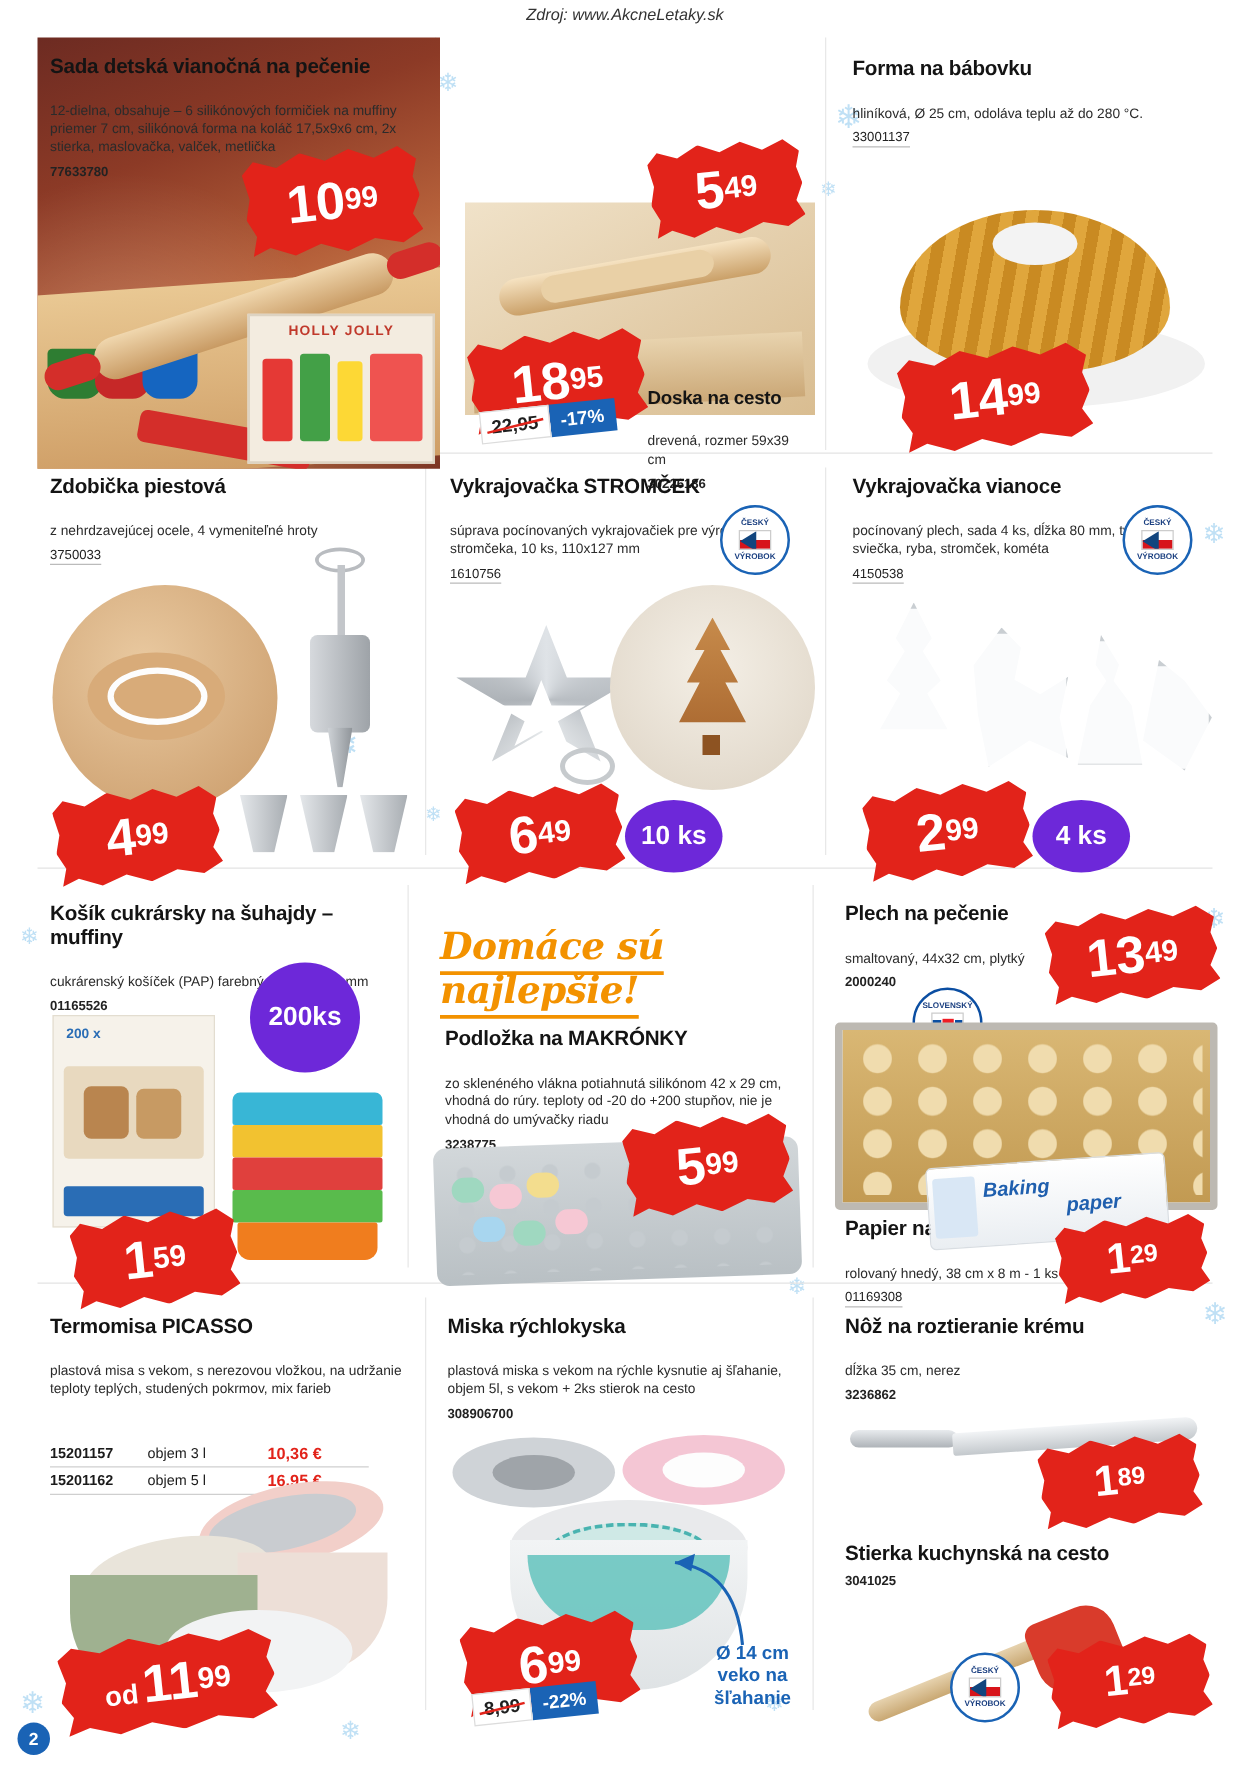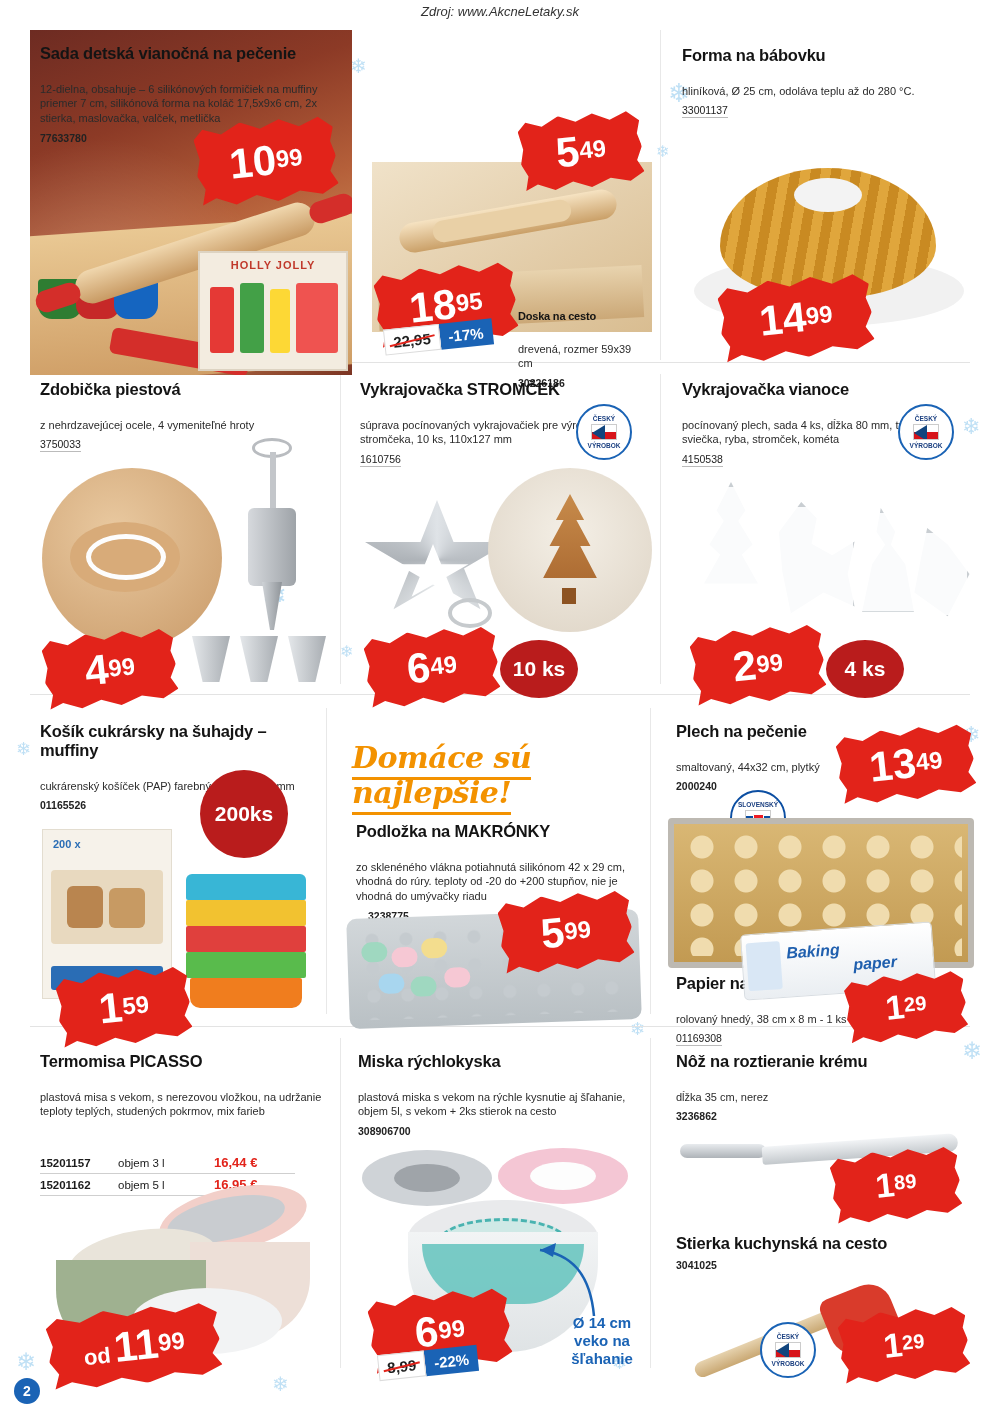--- a/index.html
+++ b/index.html
@@ -72,21 +72,21 @@
     height:2px; background:#e2231a; transform:rotate(-8deg);
   }
   .oldbar .disc {
     background:#1a63b5; color:#fff; font-weight:bold; font-size:15px;
     padding:2px 9px; display:flex; align-items:center;
   }
 
   
   .greenbadge {
     position:absolute; border-radius:50%;
-    background:#b91c1c; color:#fff; font-weight:bold;
+    background:#6d28d9; color:#fff; font-weight:bold;
     display:flex; align-items:center; justify-content:center;
     font-size:21px;
   }
 
   
   .stamp {
     position:absolute; width:56px; height:56px; border-radius:50%;
     background:#fff; border:2px solid #1a63b5;
     display:flex; flex-direction:column; align-items:center; justify-content:center;
     font-size:6.5px; font-weight:bold; color:#1a3f80; text-align:center;
@@ -243,21 +243,21 @@
   <div class="price" style="left:376px; top:244px; width:140px; height:78px;">
     <span><span class="int">18</span><span class="frac">95</span></span>
   </div>
   <div class="oldbar" style="left:384px; top:302px;">
     <div class="old">
         <span>22,95</span>
       </div>
     <div class="disc">-17%</div>
   </div>
   <div style="position:absolute; left:518px; top:288px; width:130px;">
-    <div class="title" style="font-size:11px;">Doska na cesto</div>
+    <div class="title" style="font-size:15px;">Doska na cesto</div>
     <div class="desc">drevená, rozmer 59x39 cm</div>
     <div class="code plain" style="font-weight:bold;">30226186</div>
   </div>
 
   <div style="position:absolute; left:682px; top:24px; width:270px;">
     <div class="title">Forma na bábovku</div>
     <div class="desc">hliníková, Ø 25 cm, odoláva teplu až do 280 °C.</div>
     <div class="code">33001137</div>
   </div>
   <div class="photo" style="left:676px; top:104px; width:300px; height:230px;">
@@ -345,21 +345,21 @@
     <span><span class="int">2</span><span class="frac">99</span></span>
   </div>
   <div class="greenbadge" style="left:826px; top:618px; width:78px; height:58px; border-radius:50%;">4 ks</div>
 
   <div style="position:absolute; left:40px; top:700px; width:280px;">
     <div class="title">Košík cukrársky na šuhajdy – muffiny</div>
     <div class="desc">cukrárenský košíček (PAP) farebný mix, 25 x 18 mm</div>
     <div class="code plain" style="font-weight:bold;">01165526</div>
   </div>
   <div class="greenbadge" style="left:200px; top:748px; width:88px; height:88px;">200ks</div>
-  <div class="photo" style="left:42px; top:790px; width:130px; height:170px; background:#f6f2ea; border:1px solid #e3ddd0;margin-top:17px;">
+  <div class="photo" style="left:42px; top:790px; width:130px; height:170px; background:#f6f2ea; border:1px solid #e3ddd0;">
     <div style="position:absolute;left:10px;top:8px;font-size:11px;font-weight:bold;color:#2a6db5;">200 x</div>
     <div style="position:absolute;left:8px;top:40px;width:112px;height:74px;background:#e8d9bf;border-radius:4px;"></div>
     <div style="position:absolute;left:24px;top:56px;width:36px;height:42px;background:#b9854f;border-radius:6px;"></div>
     <div style="position:absolute;left:66px;top:58px;width:36px;height:40px;background:#c79a63;border-radius:6px;"></div>
     <div style="position:absolute;left:8px;bottom:8px;width:112px;height:24px;background:#2a6db5;border-radius:3px;"></div>
   </div>
   <div class="photo" style="left:176px; top:846px; width:150px; height:146px;">
     <div style="position:absolute;left:10px;top:6px;width:120px;height:26px;background:#38b6d6;border-radius:6px 6px 2px 2px;"></div>
     <div style="position:absolute;left:10px;top:32px;width:120px;height:26px;background:#f2c230;border-radius:2px;"></div>
     <div style="position:absolute;left:10px;top:58px;width:120px;height:26px;background:#e0403d;border-radius:2px;"></div>
@@ -369,21 +369,21 @@
   <div class="price" style="left:58px; top:948px; width:132px; height:74px;">
     <span><span class="int">1</span><span class="frac">59</span></span>
   </div>
 
   <div class="script" style="left:352px; top:718px; width:300px;">
     <span class="u">Domáce sú najlepšie!</span>
   </div>
   <div style="position:absolute; left:356px; top:800px; width:280px;">
     <div class="title">Podložka na MAKRÓNKY</div>
     <div class="desc">zo sklenéného vlákna potiahnutá silikónom 42 x 29 cm, vhodná do rúry. teploty od -20 do +200 stupňov, nie je vhodná do umývačky riadu</div>
-    <div class="code plain" style="font-weight:bold;margin-left:12px;">3238775</div>
+    <div class="code plain" style="font-weight:bold;">3238775</div>
   </div>
   <div class="photo" style="left:348px; top:892px; width:292px; height:110px; background:linear-gradient(#d2d7da,#b9c0c4); border-radius:10px; transform:rotate(-2deg);">
     <div style="position:absolute;inset:8px; border-radius:8px; background:
       radial-gradient(circle,#c5cbcf 6px, transparent 7px) 0 0/34px 28px;"></div>
     <div style="position:absolute;left:14px;top:24px;width:26px;height:20px;background:#9fd8c0;border-radius:10px;"></div>
     <div style="position:absolute;left:44px;top:30px;width:26px;height:20px;background:#f6c8d4;border-radius:10px;"></div>
     <div style="position:absolute;left:74px;top:22px;width:26px;height:20px;background:#f3dd8e;border-radius:10px;"></div>
     <div style="position:absolute;left:30px;top:56px;width:26px;height:20px;background:#a8d6ef;border-radius:10px;"></div>
     <div style="position:absolute;left:62px;top:60px;width:26px;height:20px;background:#9fd8c0;border-radius:10px;"></div>
     <div style="position:absolute;left:96px;top:52px;width:26px;height:20px;background:#f6c8d4;border-radius:10px;"></div>
@@ -424,21 +424,21 @@
   </div>
 
   <div style="position:absolute; left:40px; top:1030px; width:290px;">
     <div class="title">Termomisa PICASSO</div>
     <div class="desc">plastová misa s vekom, s nerezovou vložkou, na udržanie teploty teplých, studených pokrmov, mix farieb</div>
   </div>
   <div class="vtable" style="left:40px; top:1096px; width:255px;margin-top:34px;">
     <div class="row">
       <span class="c1">15201157</span>
       <span class="c2">objem 3 l</span>
-      <span class="c3">16,44 €</span>
+      <span class="c3">10,36 €</span>
     </div>
     <div class="row">
       <span class="c1">15201162</span>
       <span class="c2">objem 5 l</span>
       <span class="c3">16,95 €</span>
     </div>
   </div>
   <div class="photo" style="left:40px; top:1160px; width:290px; height:190px;">
     <div style="position:absolute;left:118px;top:6px;width:150px;height:62px;background:#f2cfc9;border-radius:50%;transform:rotate(-12deg);"></div>
     <div style="position:absolute;left:126px;top:16px;width:120px;height:42px;background:#c9ccd0;border-radius:50%;transform:rotate(-12deg);"></div>

